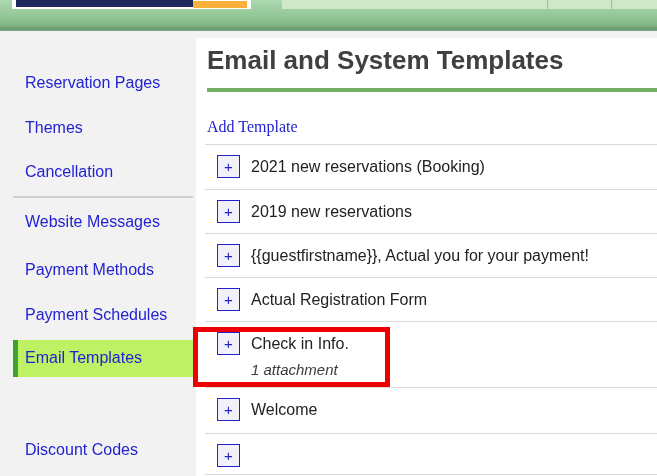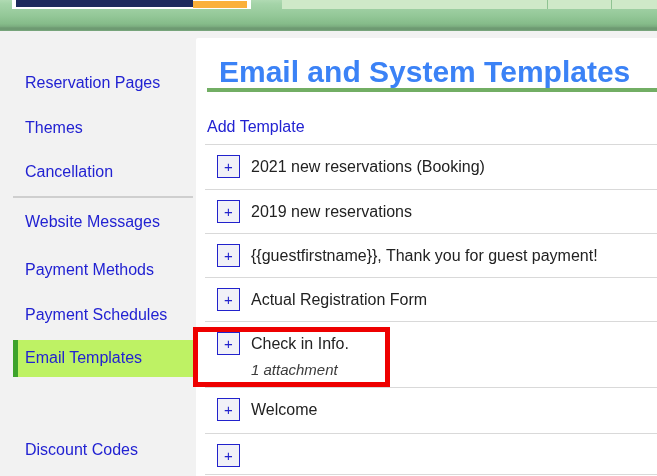--- a/index.html
+++ b/index.html
@@ -21,23 +21,23 @@
   .sidebar{position:absolute;left:0;top:31px;width:196px;height:445px;padding-left:40px;}
   .side-item{position:absolute;left:25px;font-size:16px;line-height:18px;color:#2222d2;
     text-decoration:none;cursor:pointer;white-space:nowrap;}
   .side-divider{position:absolute;left:13px;top:165px;width:180px;height:2px;background:#cfcfcf;}
   .active-bg{position:absolute;left:13px;top:309px;width:183px;height:37px;background:#bef264;}
   .active-bar{position:absolute;left:0;top:0;width:5px;height:37px;background:#3ea32c;}
   .active-label{position:absolute;left:12px;top:9px;font-size:16px;line-height:18px;color:#2222d2;text-decoration:none;cursor:pointer;white-space:nowrap;}
 
   
   .panel{position:absolute;left:196px;top:38px;width:461px;height:438px;background:#ffffff;border-radius:2px 0 0 0;}
-  .page-title{position:absolute;left:11px;top:8px;margin:12px;font-size:30px;line-height:28px;font-weight:bold;color:#3b82f6;white-space:nowrap;}
+  .page-title{position:absolute;left:11px;top:8px;margin:0;font-size:26px;line-height:28px;font-weight:bold;color:#404040;white-space:nowrap;}
   .title-rule{position:absolute;left:11px;top:50px;width:450px;height:4px;background:#72ae64;}
-  .add-link{position:absolute;left:11px;top:79px;font-size:16px;line-height:19px;color:#2222d2;text-decoration:none;cursor:pointer;}
+  .add-link{position:absolute;left:11px;top:79px;font-size:16px;line-height:19px;color:#2222d2;text-decoration:none;cursor:pointer;font-family:Liberation Serif, serif;}
 
   .tpl-list{position:absolute;left:9px;top:106px;width:452px;border-top:1px solid #d9d9d9;}
   .row{box-sizing:content-box;display:flex;align-items:flex-start;padding:10px 0 0 12px;border-bottom:1px solid #d9d9d9;}
   .plus-btn{box-sizing:border-box;width:23px;height:23px;flex:0 0 23px;background:#f1f1f7;border:1px solid #2222cc;
     color:#2222cc;font-family:"Liberation Sans",sans-serif;font-size:15px;line-height:20px;text-align:center;padding:0;cursor:pointer;}
   .labelcol{margin-left:11px;display:flex;flex-direction:column;}
   .tpl-name{font-size:16px;line-height:23px;color:#222222;cursor:default;white-space:nowrap;}
   .tpl-meta{margin-top:6px;font-size:15px;line-height:18px;font-style:italic;color:#3c3c3c;white-space:nowrap;}
 
   
@@ -92,21 +92,21 @@
       <div class="row" style="height:33px">
         <button class="plus-btn">+</button>
         <div class="labelcol">
           <span class="tpl-name">2019 new reservations</span>
         </div>
       </div>
 
       <div class="row" style="height:33px">
         <button class="plus-btn">+</button>
         <div class="labelcol">
-          <span class="tpl-name">{{guestfirstname}}, Thank you for guest payment!</span>
+          <span class="tpl-name">{{guestfirstname}}, Actual you for your payment!</span>
         </div>
       </div>
 
       <div class="row" style="height:33px">
         <button class="plus-btn">+</button>
         <div class="labelcol">
           <span class="tpl-name">Actual Registration Form</span>
         </div>
       </div>
 

